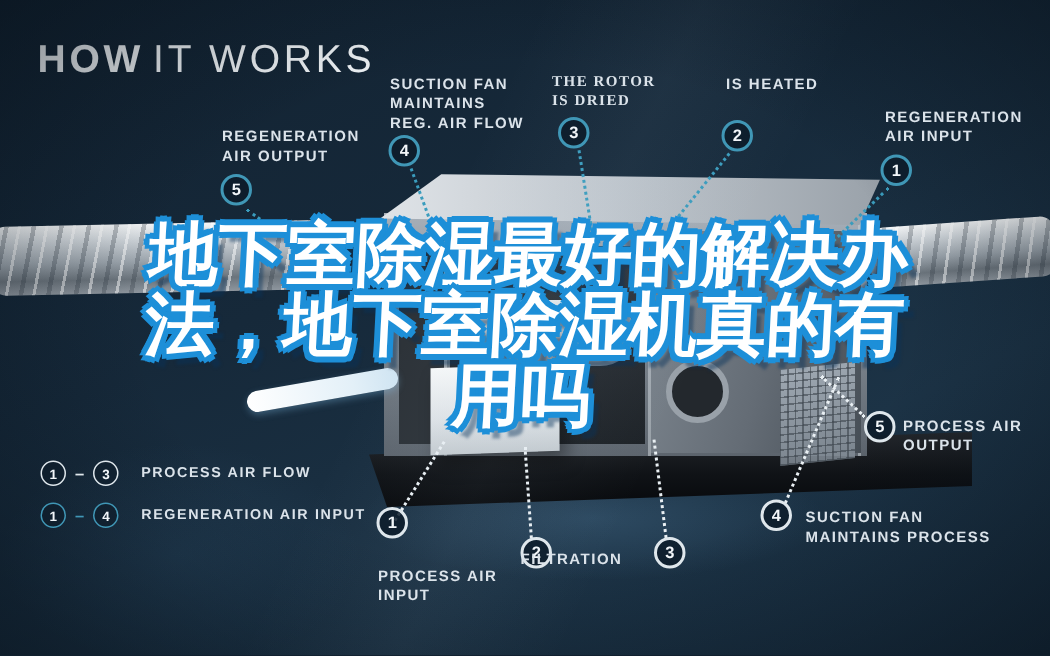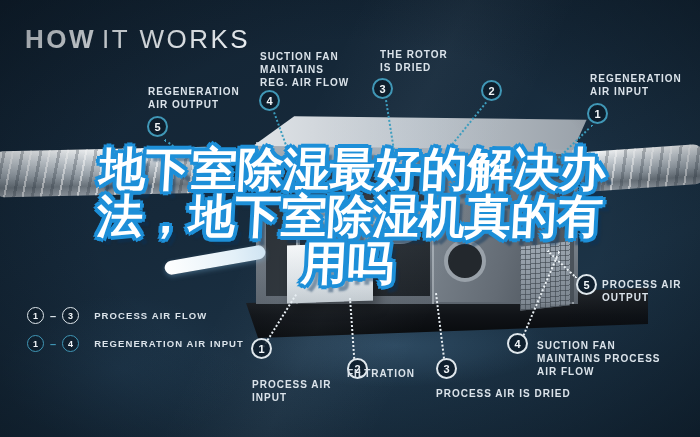--- a/index.html
+++ b/index.html
@@ -165,27 +165,28 @@
   </div>
   <div class="badge badge--teal z-top" style="left:147px; top:116px;">5</div>
 
   <div class="co-label z-top" style="left:260px; top:50px;">
     <span>SUCTION FAN</span>
     <span>MAINTAINS</span>
     <span>REG. AIR FLOW</span>
   </div>
   <div class="badge badge--teal z-top" style="left:259px; top:90px;">4</div>
 
-  <div class="co-label z-top" style="left:380px; top:48px;">
+  <div class="co-label z-top" style="left:368px; top:48px;font-family:Liberation Serif, serif;">
     <span>THE ROTOR</span>
     <span>IS DRIED</span>
   </div>
   <div class="badge badge--teal z-top" style="left:372px; top:78px;">3</div>
 
   <div class="co-label z-top" style="left:484px; top:50px;">
+    <span>IS HEATED</span>
   </div>
   <div class="badge badge--teal z-top" style="left:481px; top:80px;">2</div>
 
   <div class="co-label z-top" style="left:590px; top:72px;">
     <span>REGENERATION</span>
     <span>AIR INPUT</span>
   </div>
   <div class="badge badge--teal z-top" style="left:587px; top:103px;">1</div>
 
   <div class="badge badge--white z-top" style="left:251px; top:338px;">1</div>
@@ -194,28 +195,26 @@
     <span>INPUT</span>
   </div>
 
   <div class="badge badge--white z-top" style="left:347px; top:358px;">2</div>
   <div class="co-label z-top" style="left:347px; top:367px;">
     <span>FILTRATION</span>
   </div>
 
   <div class="badge badge--white z-top" style="left:436px; top:358px;">3</div>
   <div class="co-label z-top" style="left:436px; top:387px;">
-    <span>PROCESS AIR IS DRIED</span>
   </div>
 
   <div class="badge badge--white z-top" style="left:507px; top:333px;">4</div>
   <div class="co-label z-top" style="left:537px; top:339px;">
     <span>SUCTION FAN</span>
     <span>MAINTAINS PROCESS</span>
-    <span>AIR FLOW</span>
   </div>
 
   <div class="badge badge--white z-top" style="left:576px; top:274px;">5</div>
   <div class="co-label z-top" style="left:602px; top:278px;">
     <span>PROCESS AIR</span>
     <span>OUTPUT</span>
   </div>
 
   <div class="legend">
     <div class="legend-row">

